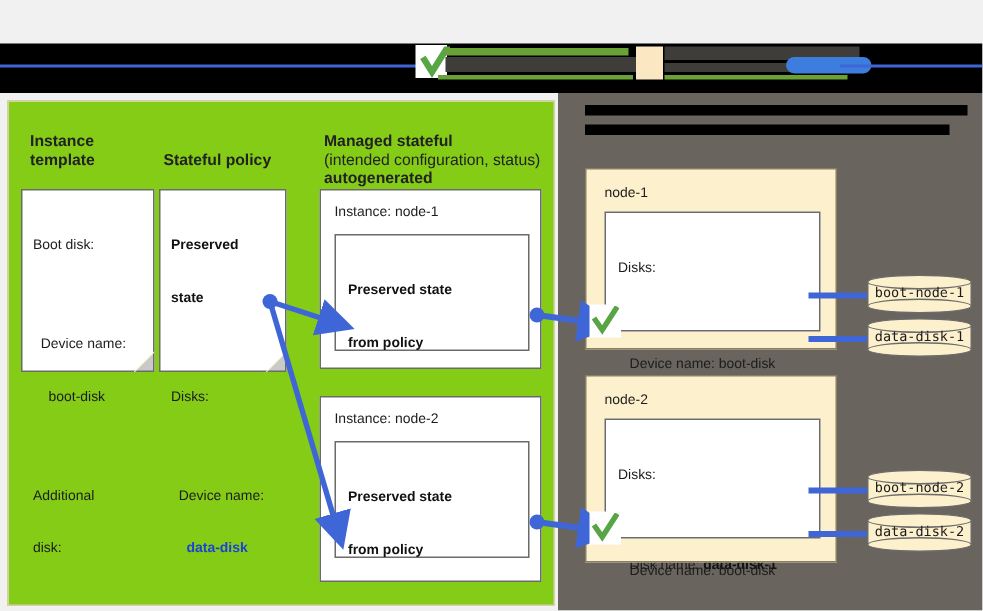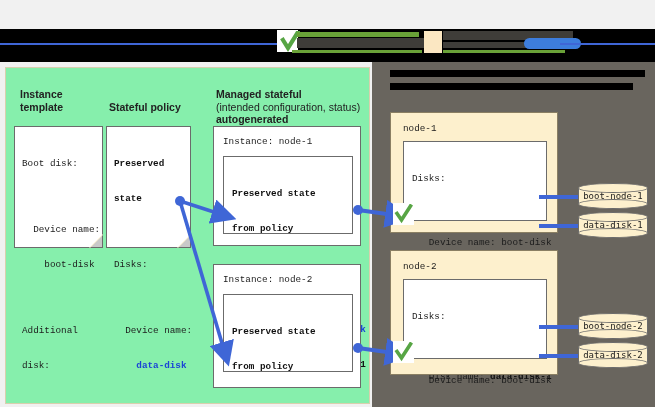--- a/index.html
+++ b/index.html
@@ -27,21 +27,21 @@
   .band-cream{position:absolute;background:#fbe7c2;}
   .band-white{position:absolute;background:#ffffff;}
   .band-blueline{position:absolute;background:#3f66d6;height:2px;}
   .chk-svg{position:absolute;}
 
   
   .stage{position:absolute;left:0;top:62px;width:655px;height:345px;}
 
   .panel-left{
     position:absolute;left:5px;top:5px;width:365px;height:337px;
-    background:#86efac;border:1px solid #d9cfae;box-sizing:border-box;
+    background:#84cc16;border:1px solid #d9cfae;box-sizing:border-box;
   }
   .panel-right{
     position:absolute;left:372px;top:0px;width:283px;height:345px;
     background:#69655e;box-sizing:border-box;
   }
   .redact-bar{position:absolute;background:#000;}
 
   
   .sect-h{
     position:absolute;font-size:10.5px;font-weight:bold;color:#222;
@@ -62,21 +62,21 @@
     box-sizing:border-box;
   }
   .fold-mask{
     position:absolute;right:-1px;bottom:-1px;width:14px;height:14px;
     background:#fdf0cd;
     clip-path:polygon(100% 0,0 100%,100% 100%);
   }
 
   
   .mono{
-    font-family:Liberation Mono, monospace;
+    font-family:Liberation Sans, sans-serif;
     font-size:9.3px;line-height:11.6px;color:#1c1c1c;white-space:pre;
   }
   .blue{color:#1a43d6;font-weight:bold;}
   .bk{font-weight:bold;color:#111;}
 
   
   .box{
     position:absolute;background:#fff;border:1px solid #6b6b6b;
     box-sizing:border-box;
   }

